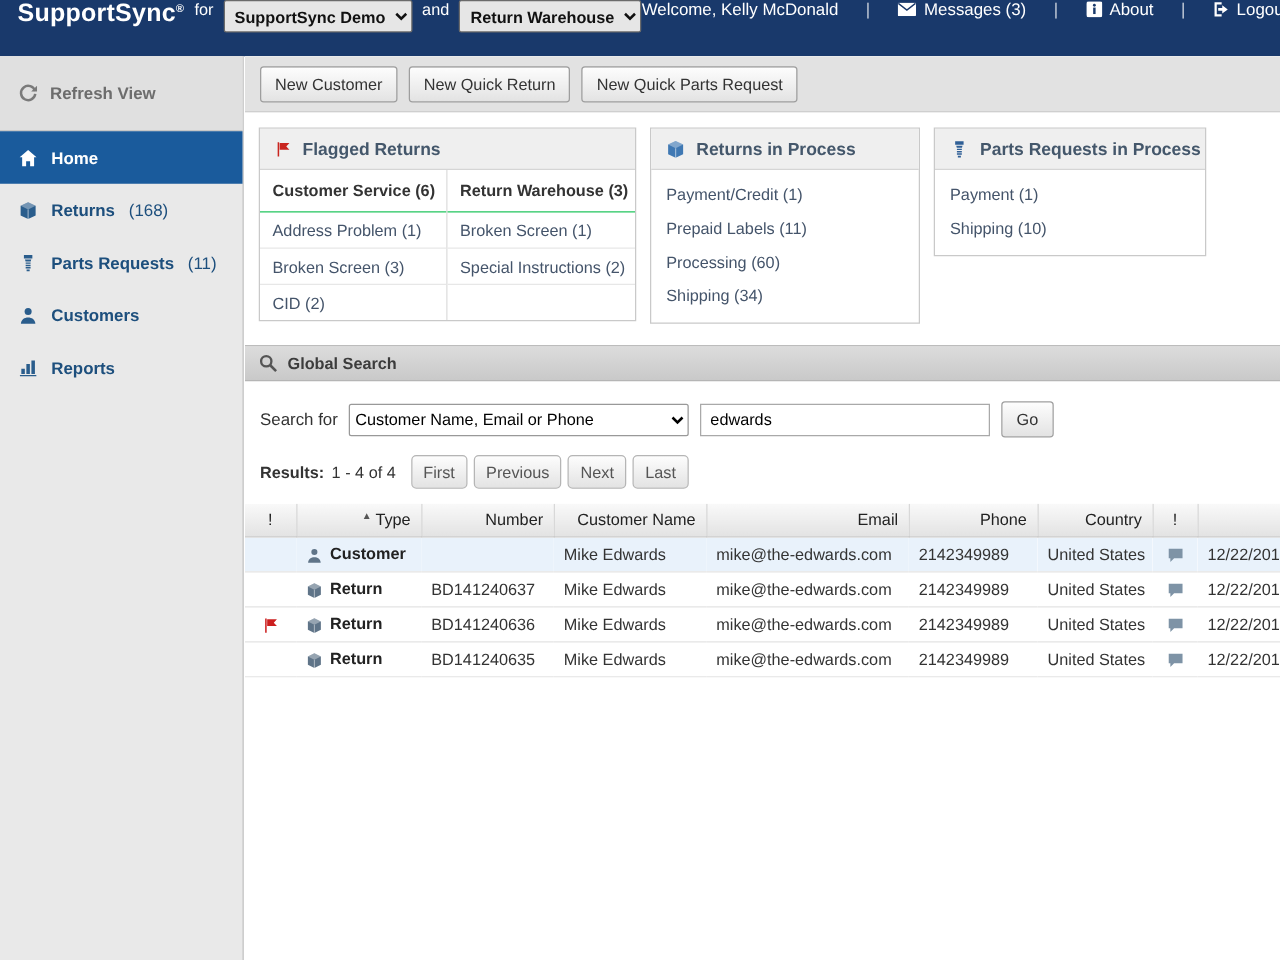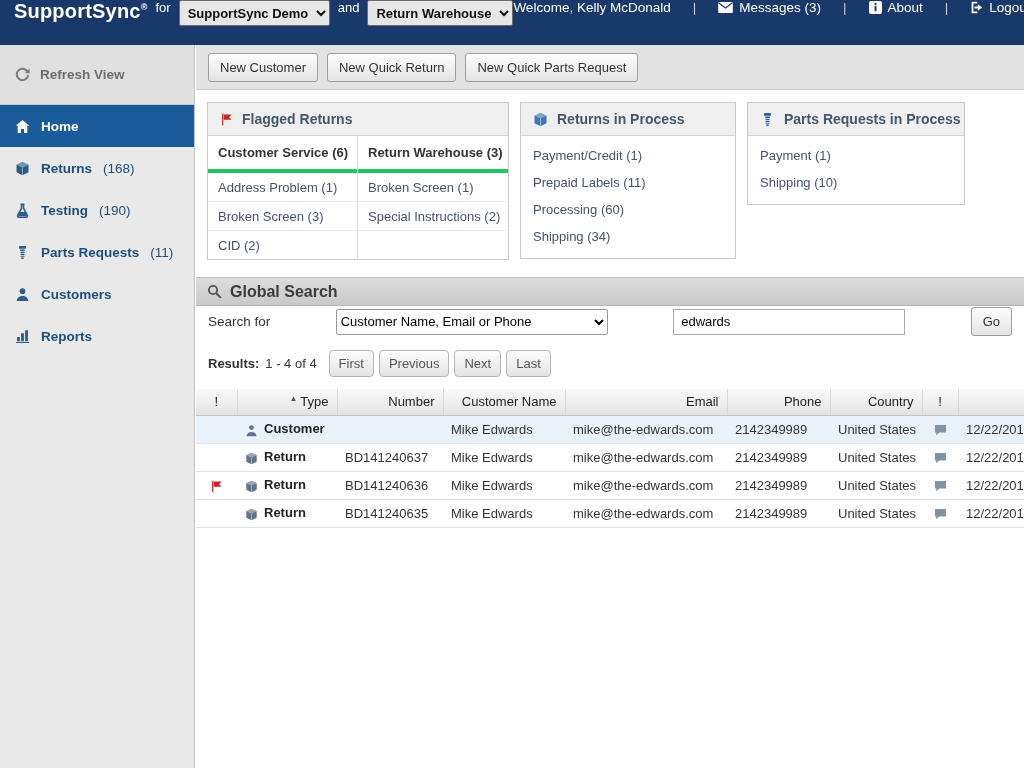--- a/index.html
+++ b/index.html
@@ -49,31 +49,31 @@
   .panel-hd { background:#efefef; border-bottom:1px solid #d5d5d5; padding:8px 12px; display:flex; align-items:center;
               gap:9px; font-size:14px; font-weight:bold; color:#44576b; white-space:nowrap; }
   .panel-hd .ic { color:#3f78b3; }
   .panel-hd .ic-flag { color:#c9251f; }
   .p-flagged { width:302px; }
   .p-returns { width:216px; }
   .p-parts   { width:218px; }
   .flag-grid { display:flex; }
   .fg-col { width:50%; }
   .fg-col.c1 { border-right:1px solid #ddd; }
-  .fg-hd { padding:9px 10px; font-weight:bold; color:#333; border-bottom:4px solid #22c55e; font-size:13px; cursor:pointer; white-space:nowrap; }
+  .fg-hd { padding:9px 10px; font-weight:bold; color:#333; border-bottom:1px solid #22c55e; font-size:13px; cursor:pointer; white-space:nowrap; }
   .fg-item { padding:7px 10px 6px; color:#44546a; border-bottom:1px solid #e7e7e7; cursor:pointer; white-space:nowrap; }
   .fg-col.c1 .fg-item:last-child { border-bottom:none; }
   .plist { padding:6px 0 8px; }
   .plist-item { padding:6px 12px; color:#44546a; cursor:pointer; white-space:nowrap; }
 
   
   .gs-bar { height:29px; background:linear-gradient(#dcdcdc,#c9c9c9); border-top:1px solid #bcbcbc; border-bottom:1px solid #b5b5b5;
-            display:flex; align-items:center; gap:8px; padding:0 11px; font-weight:bold; color:#3c3c3c; font-size:16px; }
+            display:flex; align-items:center; gap:8px; padding:0 11px; font-weight:bold; color:#3c3c3c; font-size:13px; }
   .gs-bar .ic { color:#555; }
-  .search-row { display:flex; align-items:center; gap:9px; padding:1px 12px 10px; font-size:13.5px;justify-content:space-between; }
+  .search-row { display:flex; align-items:center; gap:9px; padding:16px 12px 10px; font-size:13.5px; }
   .search-type { font-family:"Liberation Sans",sans-serif; font-size:13px; height:26px; width:272px;
                  border:1px solid #999; background:#fff; border-radius:2px; }
   .search-input { font-family:"Liberation Sans",sans-serif; font-size:13px; height:26px; width:232px;
                   border:1px solid #a9a9a9; padding:0 7px; }
   .results-row { display:flex; align-items:center; gap:6px; padding:4px 12px 12px; font-size:13px; }
   .results-row .lbl { font-weight:bold; }
   .results-row .pager { display:flex; gap:5px; margin-left:6px; }
 
   
   .table-wrap { overflow:hidden; }
@@ -198,27 +198,20 @@
       </svg>
     <span>Home</span>
       <span class="cnt"></span>
   </div>
   <div class="nav-item">
     <svg class="ic">
         <use href="#i-cube"></use>
       </svg>
     <span>Returns</span>
       <span class="cnt">(168)</span>
-  </div>
-  <div class="nav-item">
-    <svg class="ic">
-        <use href="#i-flask"></use>
-      </svg>
-    <span>Testing</span>
-      <span class="cnt">(190)</span>
   </div>
   <div class="nav-item">
     <svg class="ic">
         <use href="#i-screw"></use>
       </svg>
     <span>Parts Requests</span>
       <span class="cnt">(11)</span>
   </div>
   <div class="nav-item">
     <svg class="ic">

